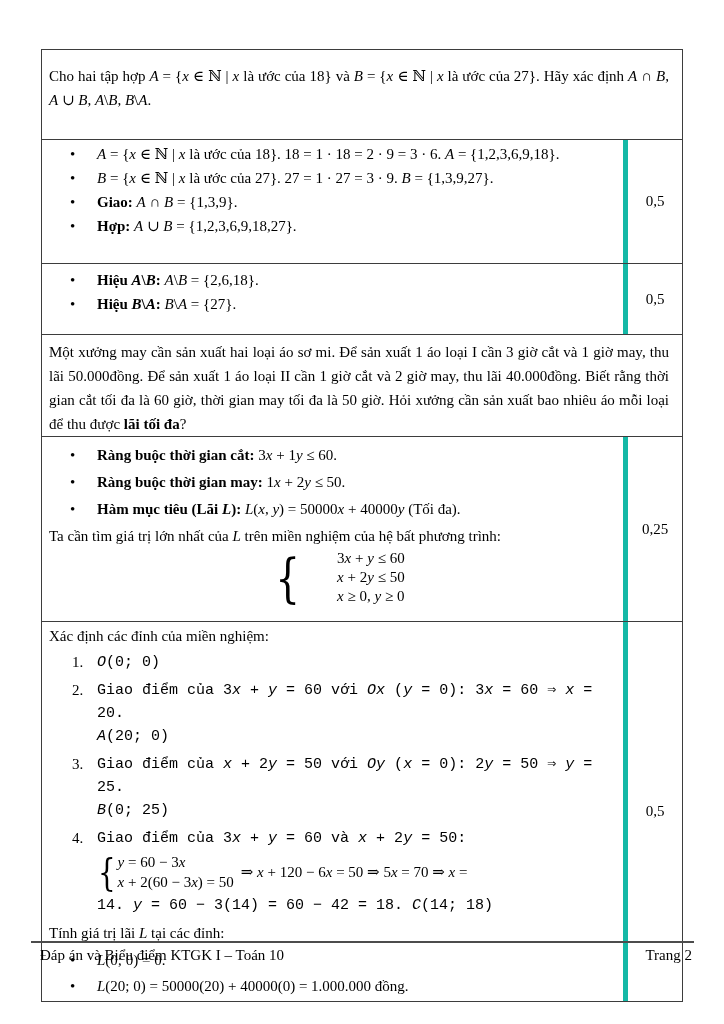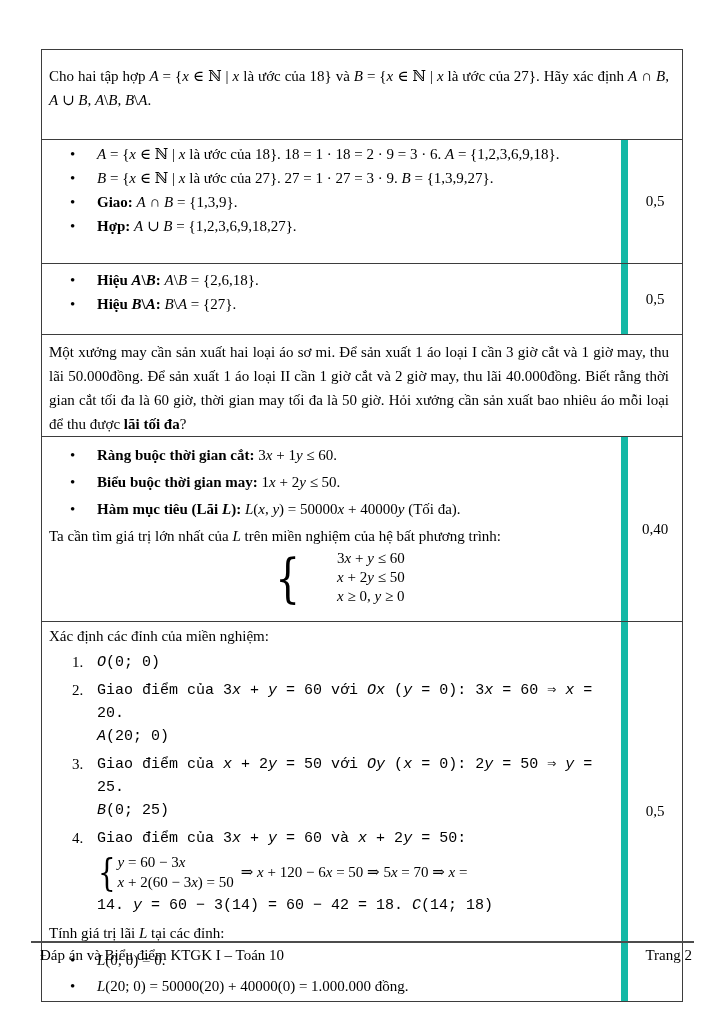--- a/index.html
+++ b/index.html
@@ -30,21 +30,21 @@
     box-sizing:border-box;
     text-align:justify;
     line-height:24px;
   }
   .statement.s19{min-height:89px;padding:14px 13px 0 7px;}
   .statement.s20{min-height:97px;padding:5px 13px 0 7px;}
   .answer-row{display:flex;border-top:1px solid #3d3d3d;box-sizing:border-box;}
   .answer-content{flex:1;min-width:0;padding:3px 6px 2px 7px;line-height:23px;}
   .score-cell{
     width:54px;min-width:54px;
-    border-left:7px solid #14b8a6;
+    border-left:5px solid #14b8a6;
     display:flex;align-items:center;justify-content:center;
   }
   .h125{min-height:124px;} .h72{min-height:71px;}
   .h186{min-height:185px;} .h314{min-height:313px;}
 
   .bline{display:flex;margin-bottom:1px;}
   .bline.sp{margin-bottom:4px;}
   .bmark{width:48px;min-width:48px;box-sizing:border-box;padding-left:21px;}
   .btext{flex:1;text-align:justify;}
   .nline{display:flex;}
@@ -126,37 +126,37 @@
         <div class="statement s20">Một xưởng may cần sản xuất hai loại áo sơ mi. Để sản xuất 1 áo loại I cần 3 giờ cắt và 1 giờ may, thu lãi 50.000đồng. Để sản xuất 1 áo loại II cần 1 giờ cắt và 2 giờ may, thu lãi 40.000đồng. Biết rằng thời gian cắt tối đa là 60 giờ, thời gian may tối đa là 50 giờ. Hỏi xưởng cần sản xuất bao nhiêu áo mỗi loại để thu được <b>lãi tối đa</b>?</div>
 
         <div class="answer-row h186">
           <div class="answer-content">
             <div class="bline sp" style="margin-top:4px;">
               <span class="bmark">•</span>
               <span class="btext"><b>Ràng buộc thời gian cắt:</b> 3<i>x</i> + 1<i>y</i> ≤ 60.</span>
             </div>
             <div class="bline sp">
               <span class="bmark">•</span>
-              <span class="btext"><b>Biểu buộc thời gian may:</b> 1<i>x</i> + 2<i>y</i> ≤ 50.</span>
+              <span class="btext"><b>Ràng buộc thời gian may:</b> 1<i>x</i> + 2<i>y</i> ≤ 50.</span>
             </div>
             <div class="bline sp">
               <span class="bmark">•</span>
               <span class="btext"><b>Hàm mục tiêu (Lãi <i>L</i>):</b> <i>L</i>(<i>x</i>, <i>y</i>) = 50000<i>x</i> + 40000<i>y</i> (Tối đa).</span>
             </div>
             <div>Ta cần tìm giá trị lớn nhất của <i>L</i> trên miền nghiệm của hệ bất phương trình:</div>
             <div class="sys3-wrap">
               <span class="brace b3">{</span>
               <div class="sys3">
                 <div>3<i>x</i> + <i>y</i> ≤ 60</div>
                 <div><i>x</i> + 2<i>y</i> ≤ 50</div>
                 <div><i>x</i> ≥ 0, <i>y</i> ≥ 0</div>
               </div>
             </div>
           </div>
-          <div class="score-cell">0,40</div>
+          <div class="score-cell">0,25</div>
         </div>
 
         <div class="answer-row h314">
           <div class="answer-content">
             <div>Xác định các đỉnh của miền nghiệm:</div>
 
             <div class="nline sp" style="margin-top:3px;">
               <span class="nmark">1.</span>
               <span class="ntext"><i>O</i>(0; 0)</span>
             </div>

